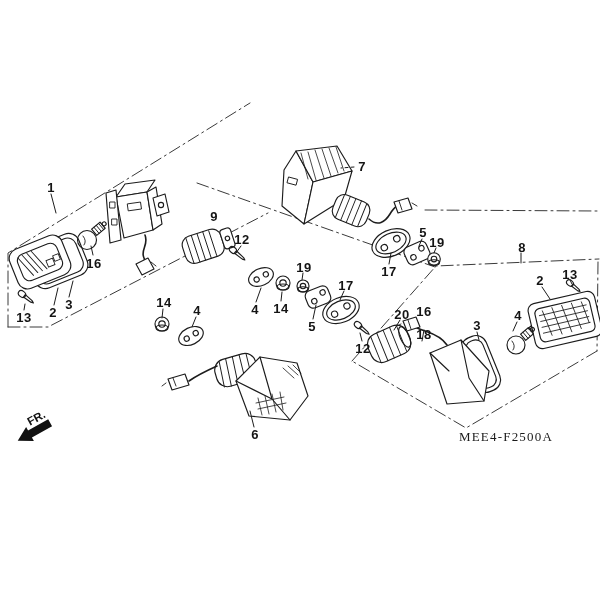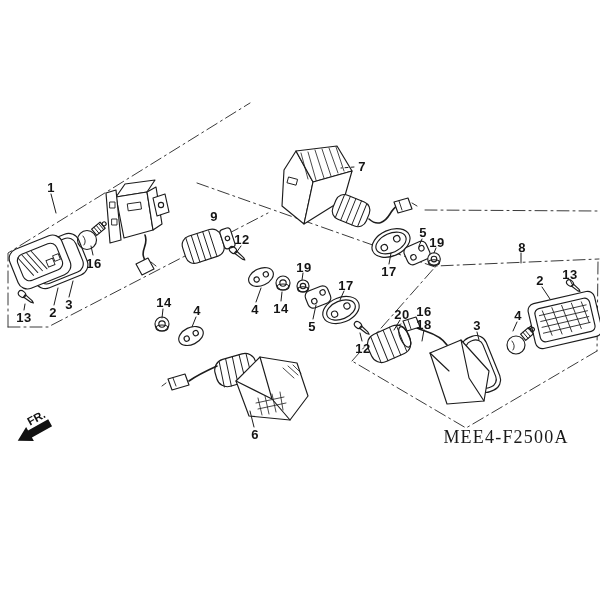--- a/index.html
+++ b/index.html
@@ -8,21 +8,21 @@
     font-family:"Liberation Sans", sans-serif; overflow:hidden;
   }
   .stage svg { position:absolute; left:0; top:0; }
   .co {
     position:absolute; transform:translate(-50%,-50%);
     font:bold 13px "Liberation Sans", sans-serif; color:#141414;
     letter-spacing:0.5px; white-space:nowrap;
   }
   .code {
     position:absolute; left:506px; top:437px; transform:translate(-50%,-50%);
-    font-family:"Liberation Serif", serif; font-size:18px; color:#1a1a1a;
+    font-family:"Liberation Serif", serif; font-size:13px; color:#1a1a1a;
     letter-spacing:1.2px; white-space:nowrap;
   }
 </style>
 </head>
 <body>
 
 <div class="stage">
 
 <svg width="600" height="600" viewBox="0 0 600 600">
 <g stroke="#1c1c1c" fill="none" stroke-width="1.15" stroke-linecap="round" stroke-linejoin="round">
@@ -272,17 +272,17 @@
 <div class="co" style="left:312px;top:326px">5</div>
 <div class="co" style="left:346px;top:285px">17</div>
 <div class="co" style="left:363px;top:348px">12</div>
 <div class="co" style="left:522px;top:247px">8</div>
 <div class="co" style="left:540px;top:280px">2</div>
 <div class="co" style="left:570px;top:274px">13</div>
 <div class="co" style="left:518px;top:315px">4</div>
 <div class="co" style="left:477px;top:325px">3</div>
 <div class="co" style="left:402px;top:314px">20</div>
 <div class="co" style="left:424px;top:311px">16</div>
-<div class="co" style="left:424px;top:324px">18</div>
+<div class="co" style="left:424px;top:334px">18</div>
 
 <div class="code">MEE4-F2500A</div>
 
 </div>
 
 </body></html>

